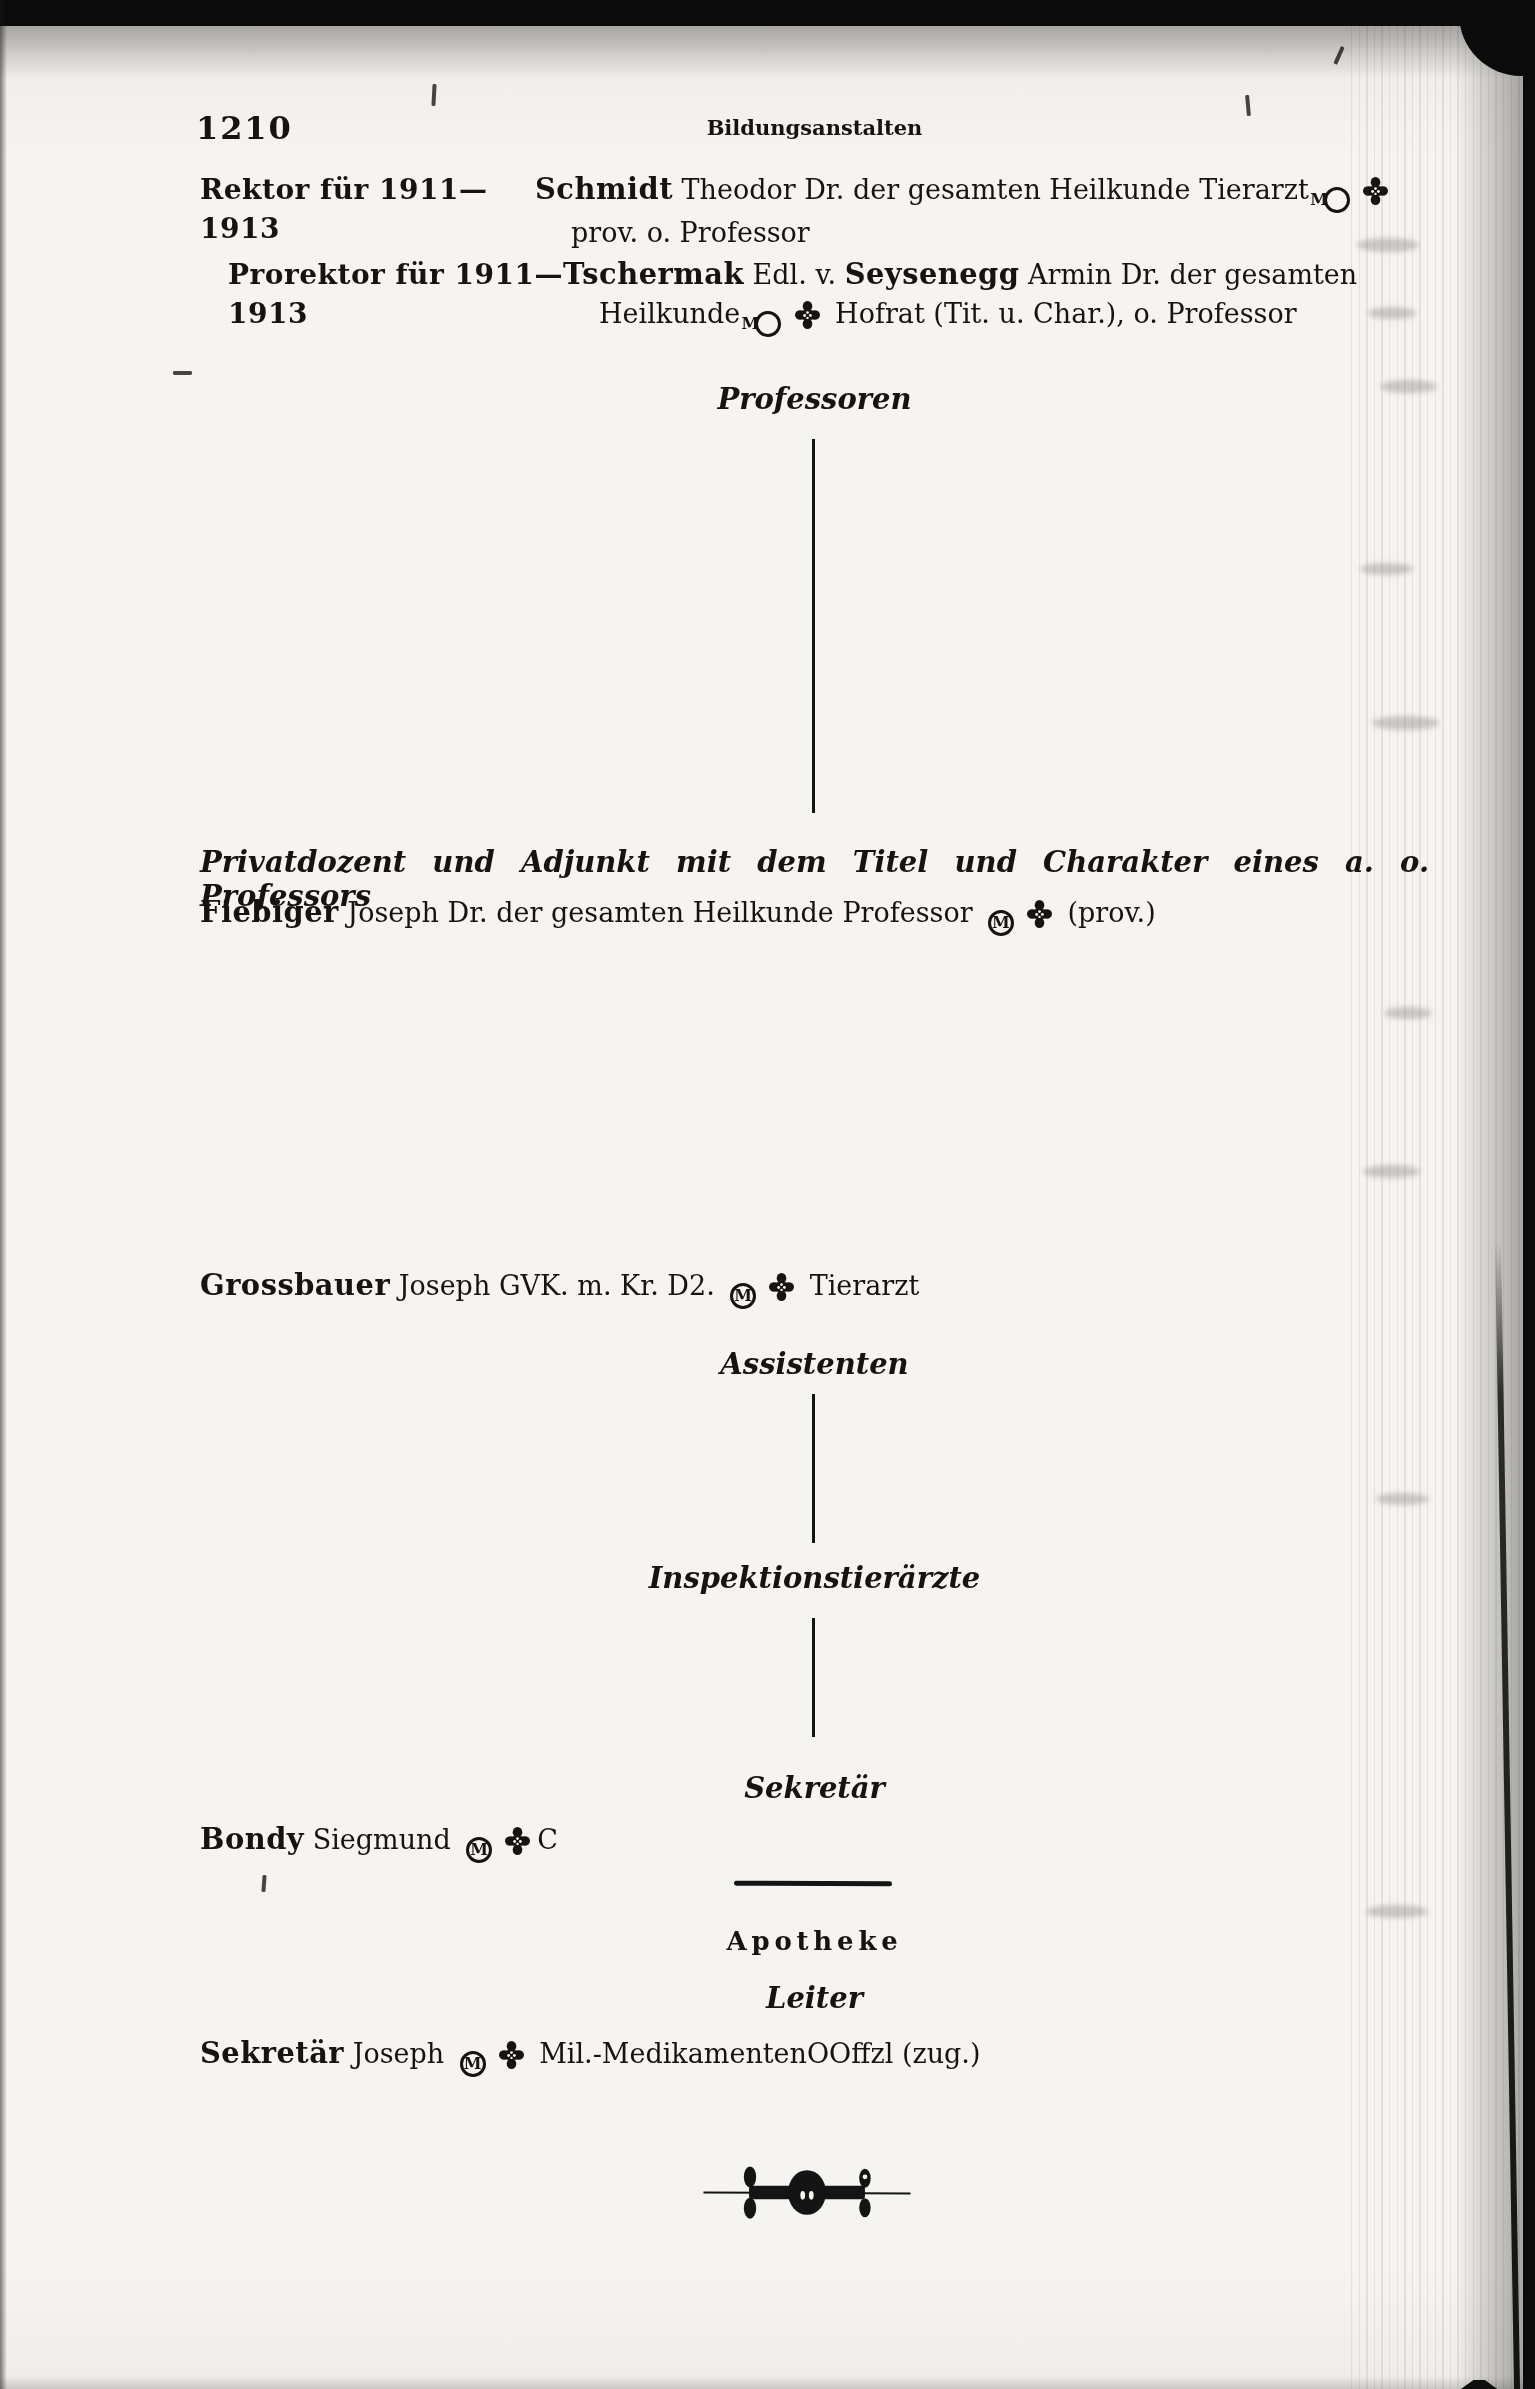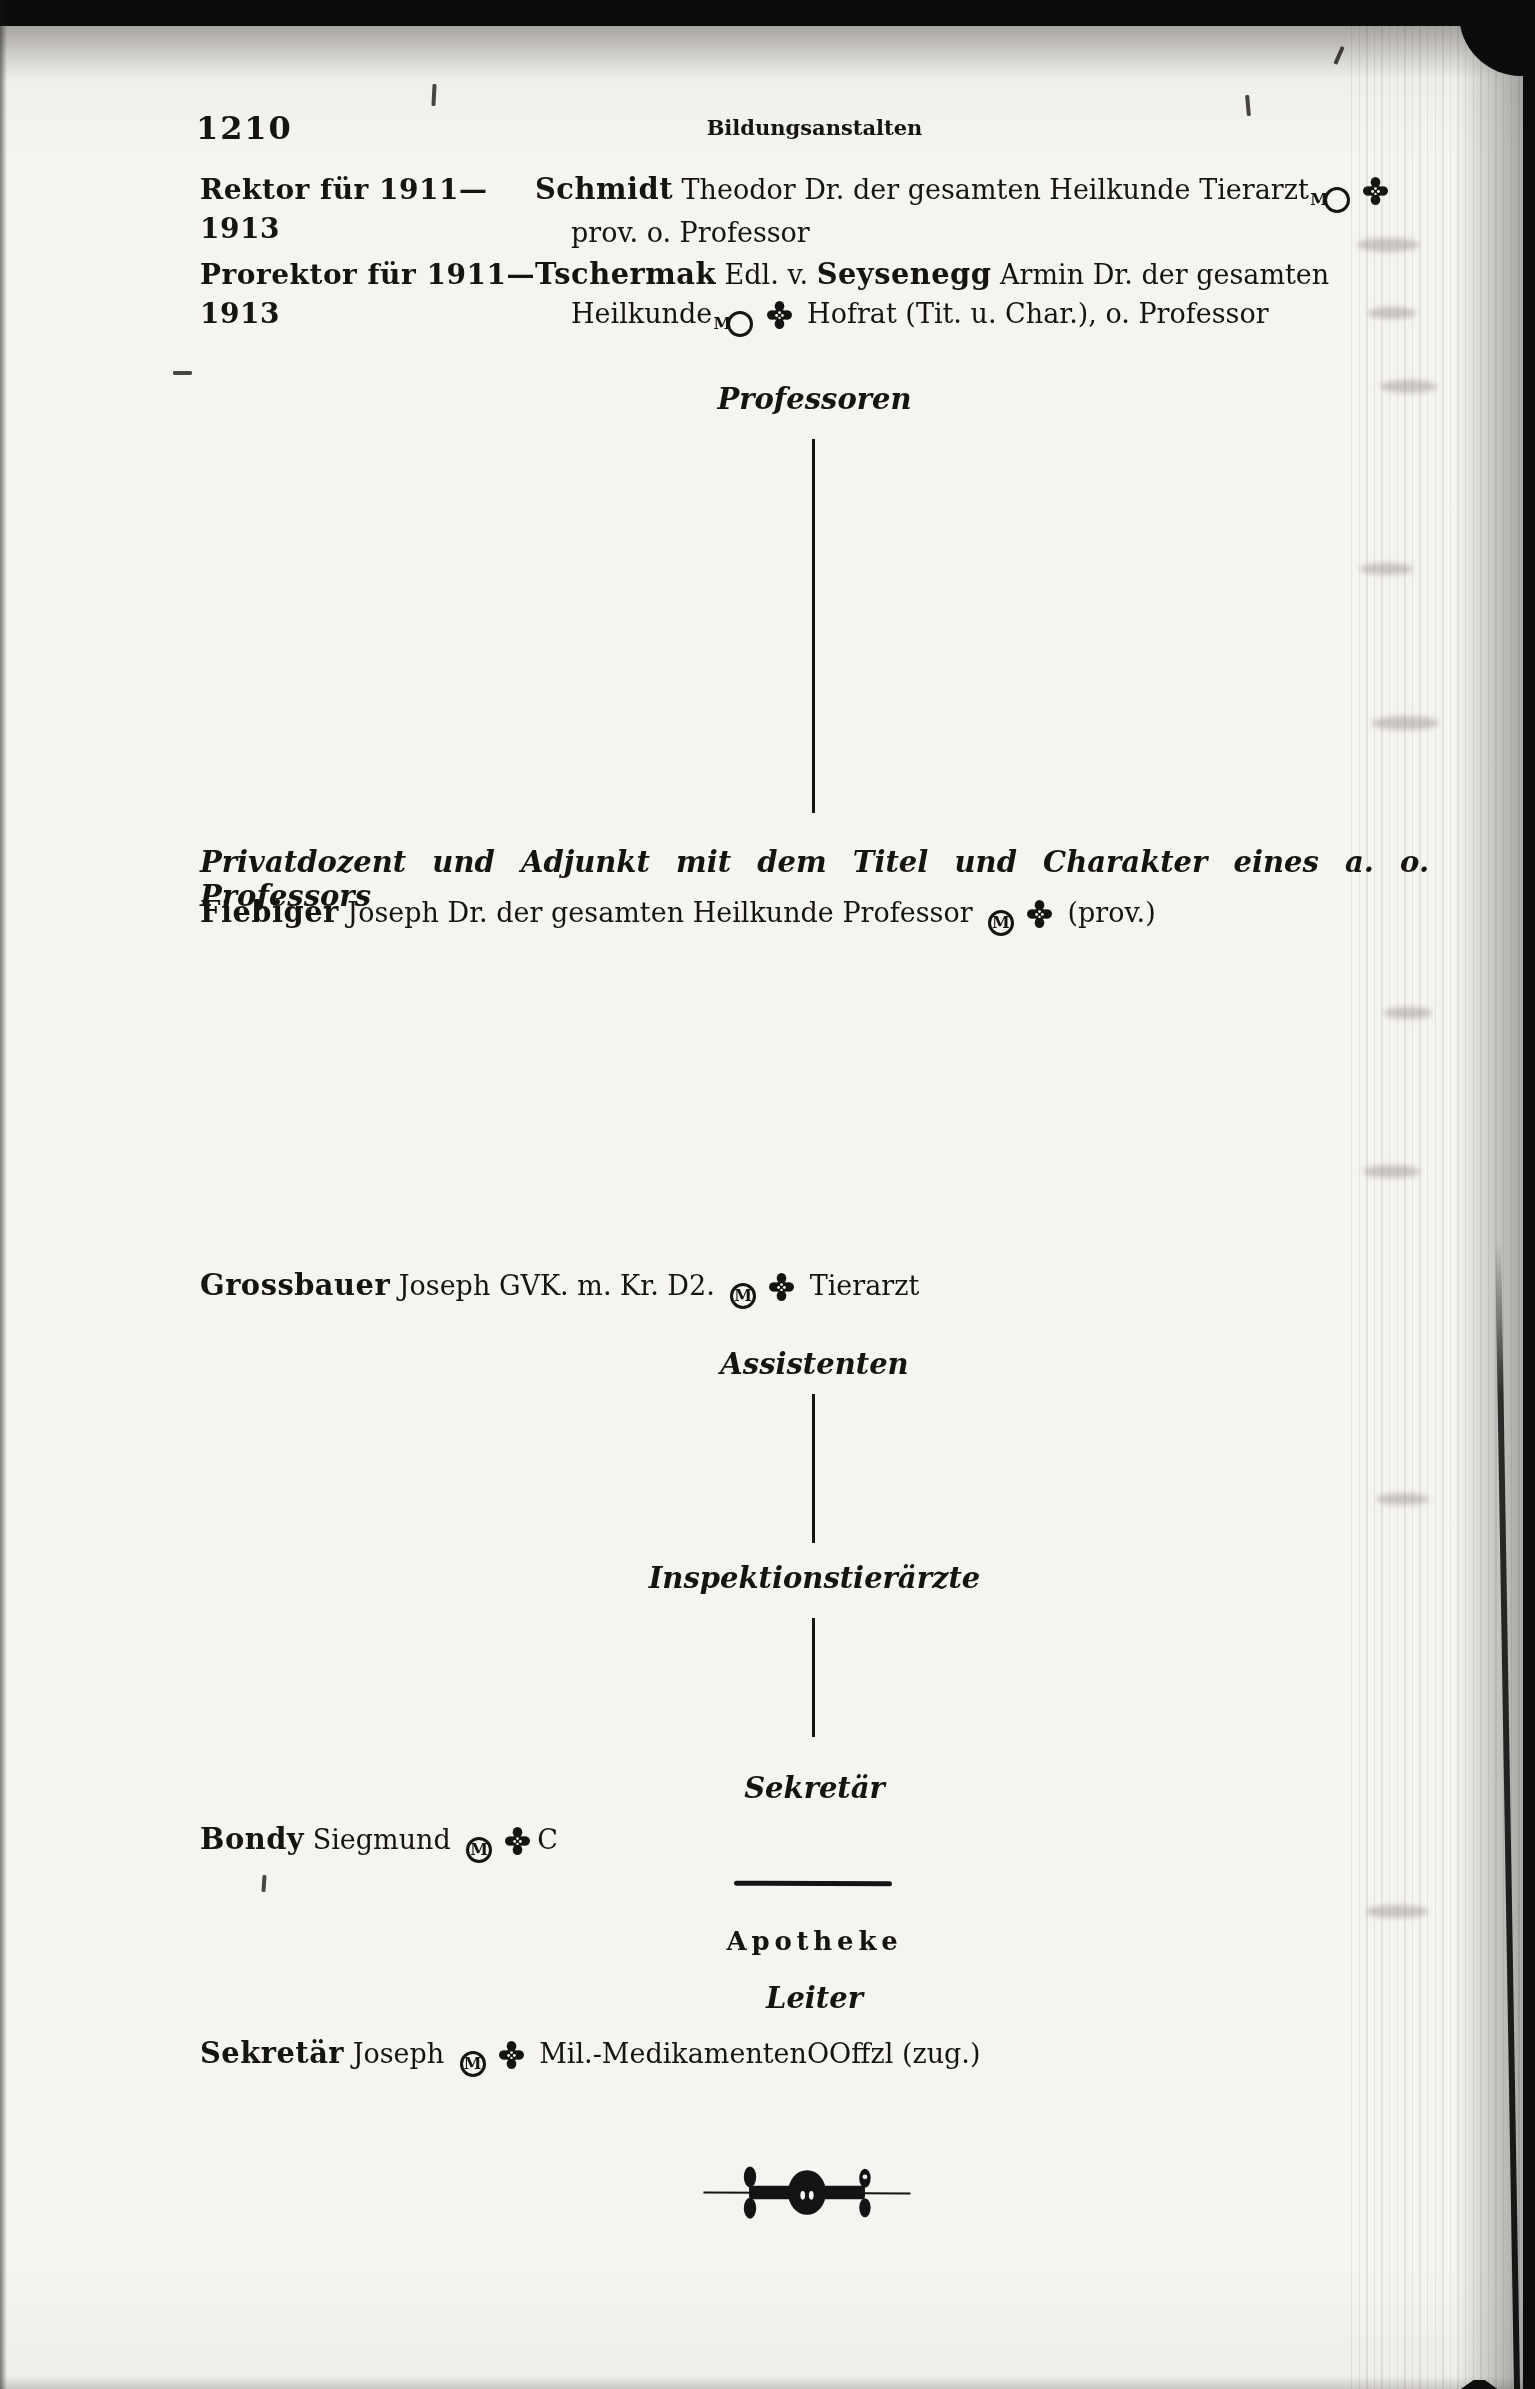--- a/index.html
+++ b/index.html
@@ -20,21 +20,21 @@
   .pagenum { left:196px; top:109px; font-size:32px; font-weight:bold; letter-spacing:1.9px; }
   .runhead { left:200px; top:115px; width:1229px; text-align:center; font-size:21px; font-weight:bold; }
 
   .entry { font-size:27px; line-height:39px; }
   .entry.tight { line-height:36px; }
   .nm { font-weight:bold; font-size:1.07em; letter-spacing:0.5px; }
   .hang { padding-left:36px; text-indent:-36px; }
 
   .officers { left:200px; top:170px; width:1242px; }
   .officer-row { display:flex; align-items:flex-start; }
-  .officer-row + .officer-row { margin-top:3.8px; }
+  .officer-row + .officer-row { margin-top:3.8px;justify-content:flex-end; }
   .officer-label { flex:0 0 335px; font-weight:bold; font-size:28px; line-height:39px; letter-spacing:0.5px; }
   .officer-text { flex:1 1 auto; max-width:879px; }
 
   .heading { left:200px; width:1229px; text-align:center; font-style:italic; font-weight:bold; font-size:29px; }
   .heading.justify { text-align:justify; text-align-last:justify; }
   .title-caps { left:200px; width:1229px; text-align:center; font-weight:bold; font-size:26px; letter-spacing:4.8px; }
 
   .cols { left:200px; width:1239px; }
   .colL { position:absolute; left:0; top:0; width:602px; }
   .colR { position:absolute; left:631px; top:0; width:608px; }

